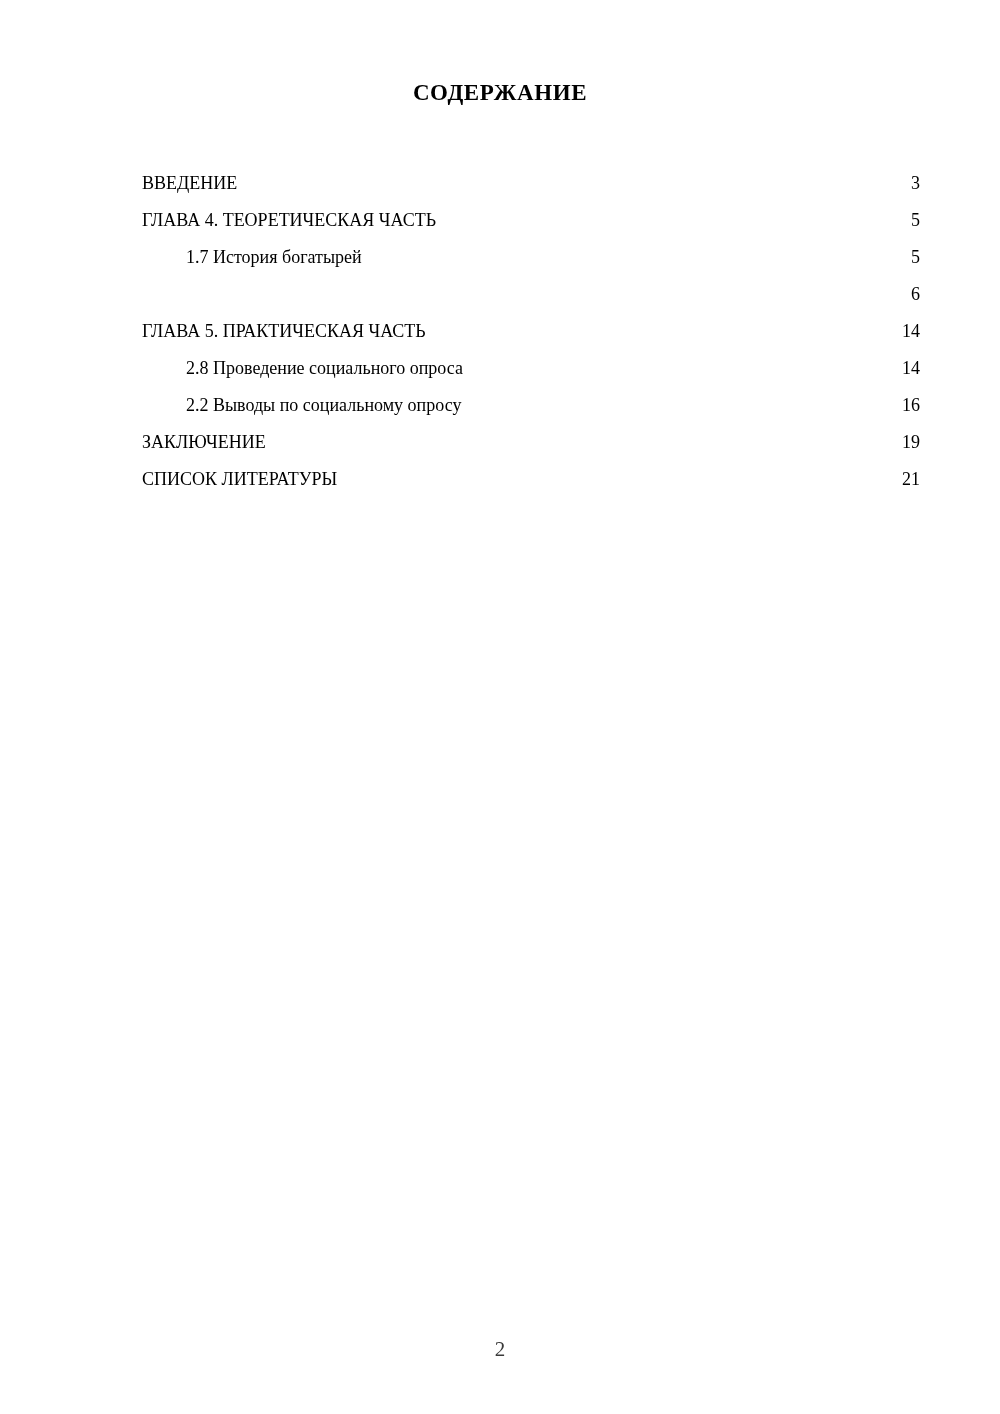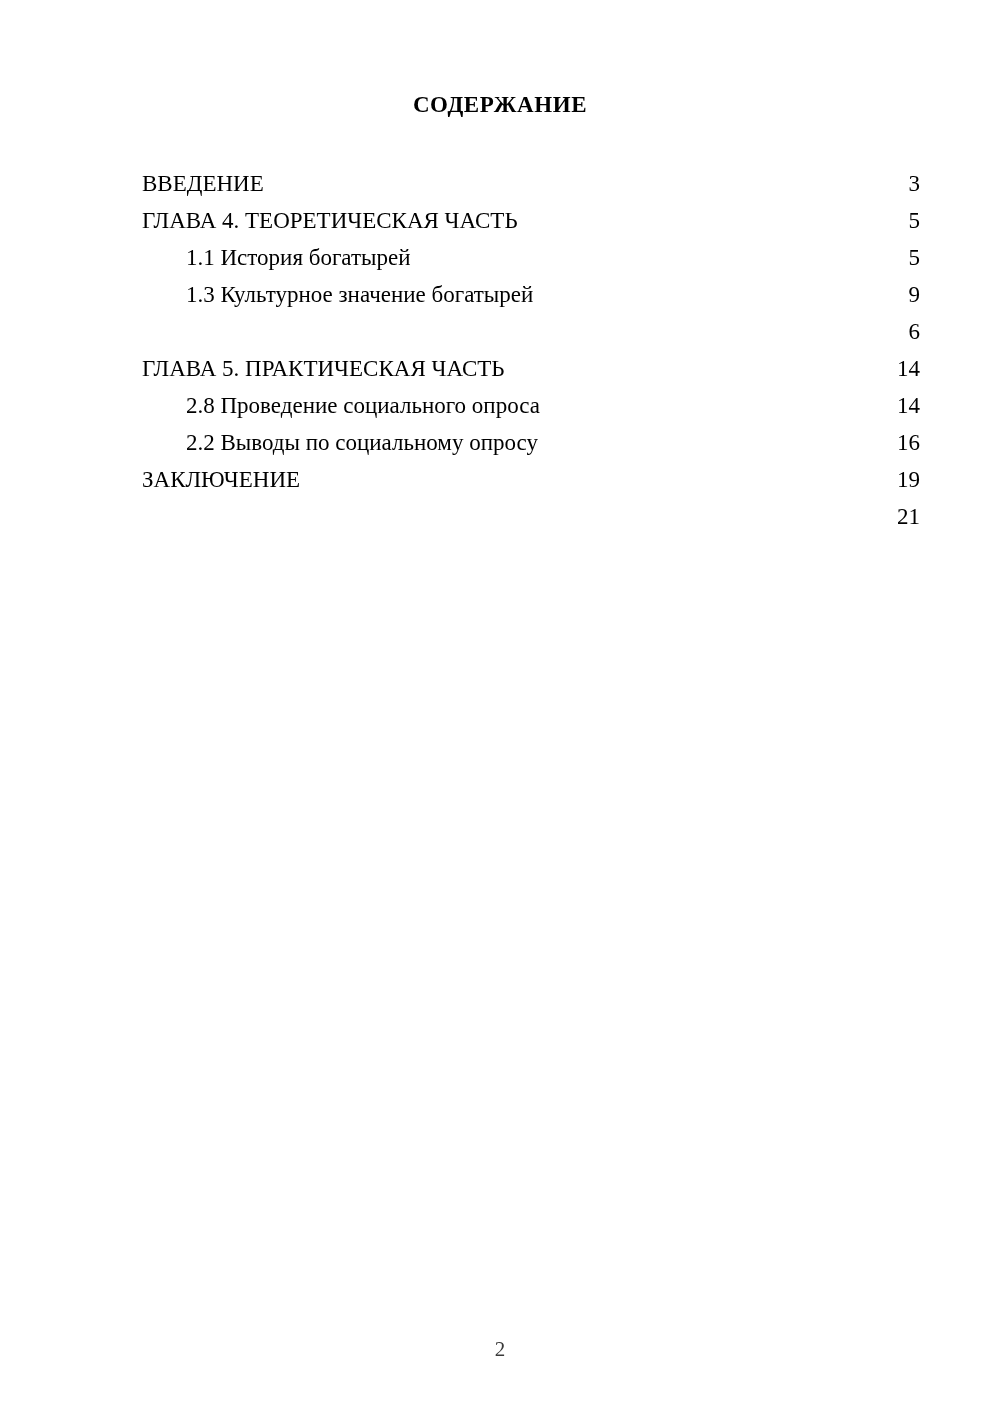--- a/index.html
+++ b/index.html
@@ -18,38 +18,38 @@
   .page {
     position: absolute;
     top: 0;
     left: 0;
     width: 1000px;
     height: 1414px;
     background: #ffffff;
   }
   .doc-title {
     position: absolute;
-    top: 92px;
+    top: 80px;
     left: 0;
     width: 1000px;
     text-align: center;
     font-size: 23px;
     font-weight: bold;
     letter-spacing: 0.6px;
   }
   .toc {
     position: absolute;
     top: 165px;
     left: 142px;
     width: 778px;
   }
   .toc-row {
     display: flex;
     align-items: baseline;
-    font-size: 23px;
+    font-size: 18px;
     line-height: 37px;
     white-space: nowrap;
   }
   .toc-row .label {
     flex: 0 0 auto;
   }
   .toc-row .spacer {
     flex: 1 1 auto;
   }
   .toc-row .page-num {
@@ -85,31 +85,26 @@
       <span class="page-num">3</span>
     </div>
 
     <div class="toc-row level-1">
       <span class="label">ГЛАВА 4. ТЕОРЕТИЧЕСКАЯ ЧАСТЬ</span>
       <span class="spacer"></span>
       <span class="page-num">5</span>
     </div>
 
     <div class="toc-row level-2">
-      <span class="label">1.1 История богатырей</span>
+      <span class="label">1.7 История богатырей</span>
       <span class="spacer"></span>
       <span class="page-num">5</span>
     </div>
 
 
-    <div class="toc-row level-2">
-      <span class="label">1.3 Культурное значение богатырей</span>
-      <span class="spacer"></span>
-      <span class="page-num">9</span>
-    </div>
 
     <div class="toc-row level-2">
       <span class="spacer"></span>
       <span class="page-num">6</span>
     </div>
 
     <div class="toc-row level-1">
       <span class="label">ГЛАВА 5. ПРАКТИЧЕСКАЯ ЧАСТЬ</span>
       <span class="spacer"></span>
       <span class="page-num">14</span>
@@ -127,20 +122,21 @@
       <span class="page-num">16</span>
     </div>
 
     <div class="toc-row level-1">
       <span class="label">ЗАКЛЮЧЕНИЕ</span>
       <span class="spacer"></span>
       <span class="page-num">19</span>
     </div>
 
     <div class="toc-row level-1">
+      <span class="label">СПИСОК ЛИТЕРАТУРЫ</span>
       <span class="spacer"></span>
       <span class="page-num">21</span>
     </div>
 
   </div>
 
   <div class="page-footer">2</div>
 
 </div>
 

